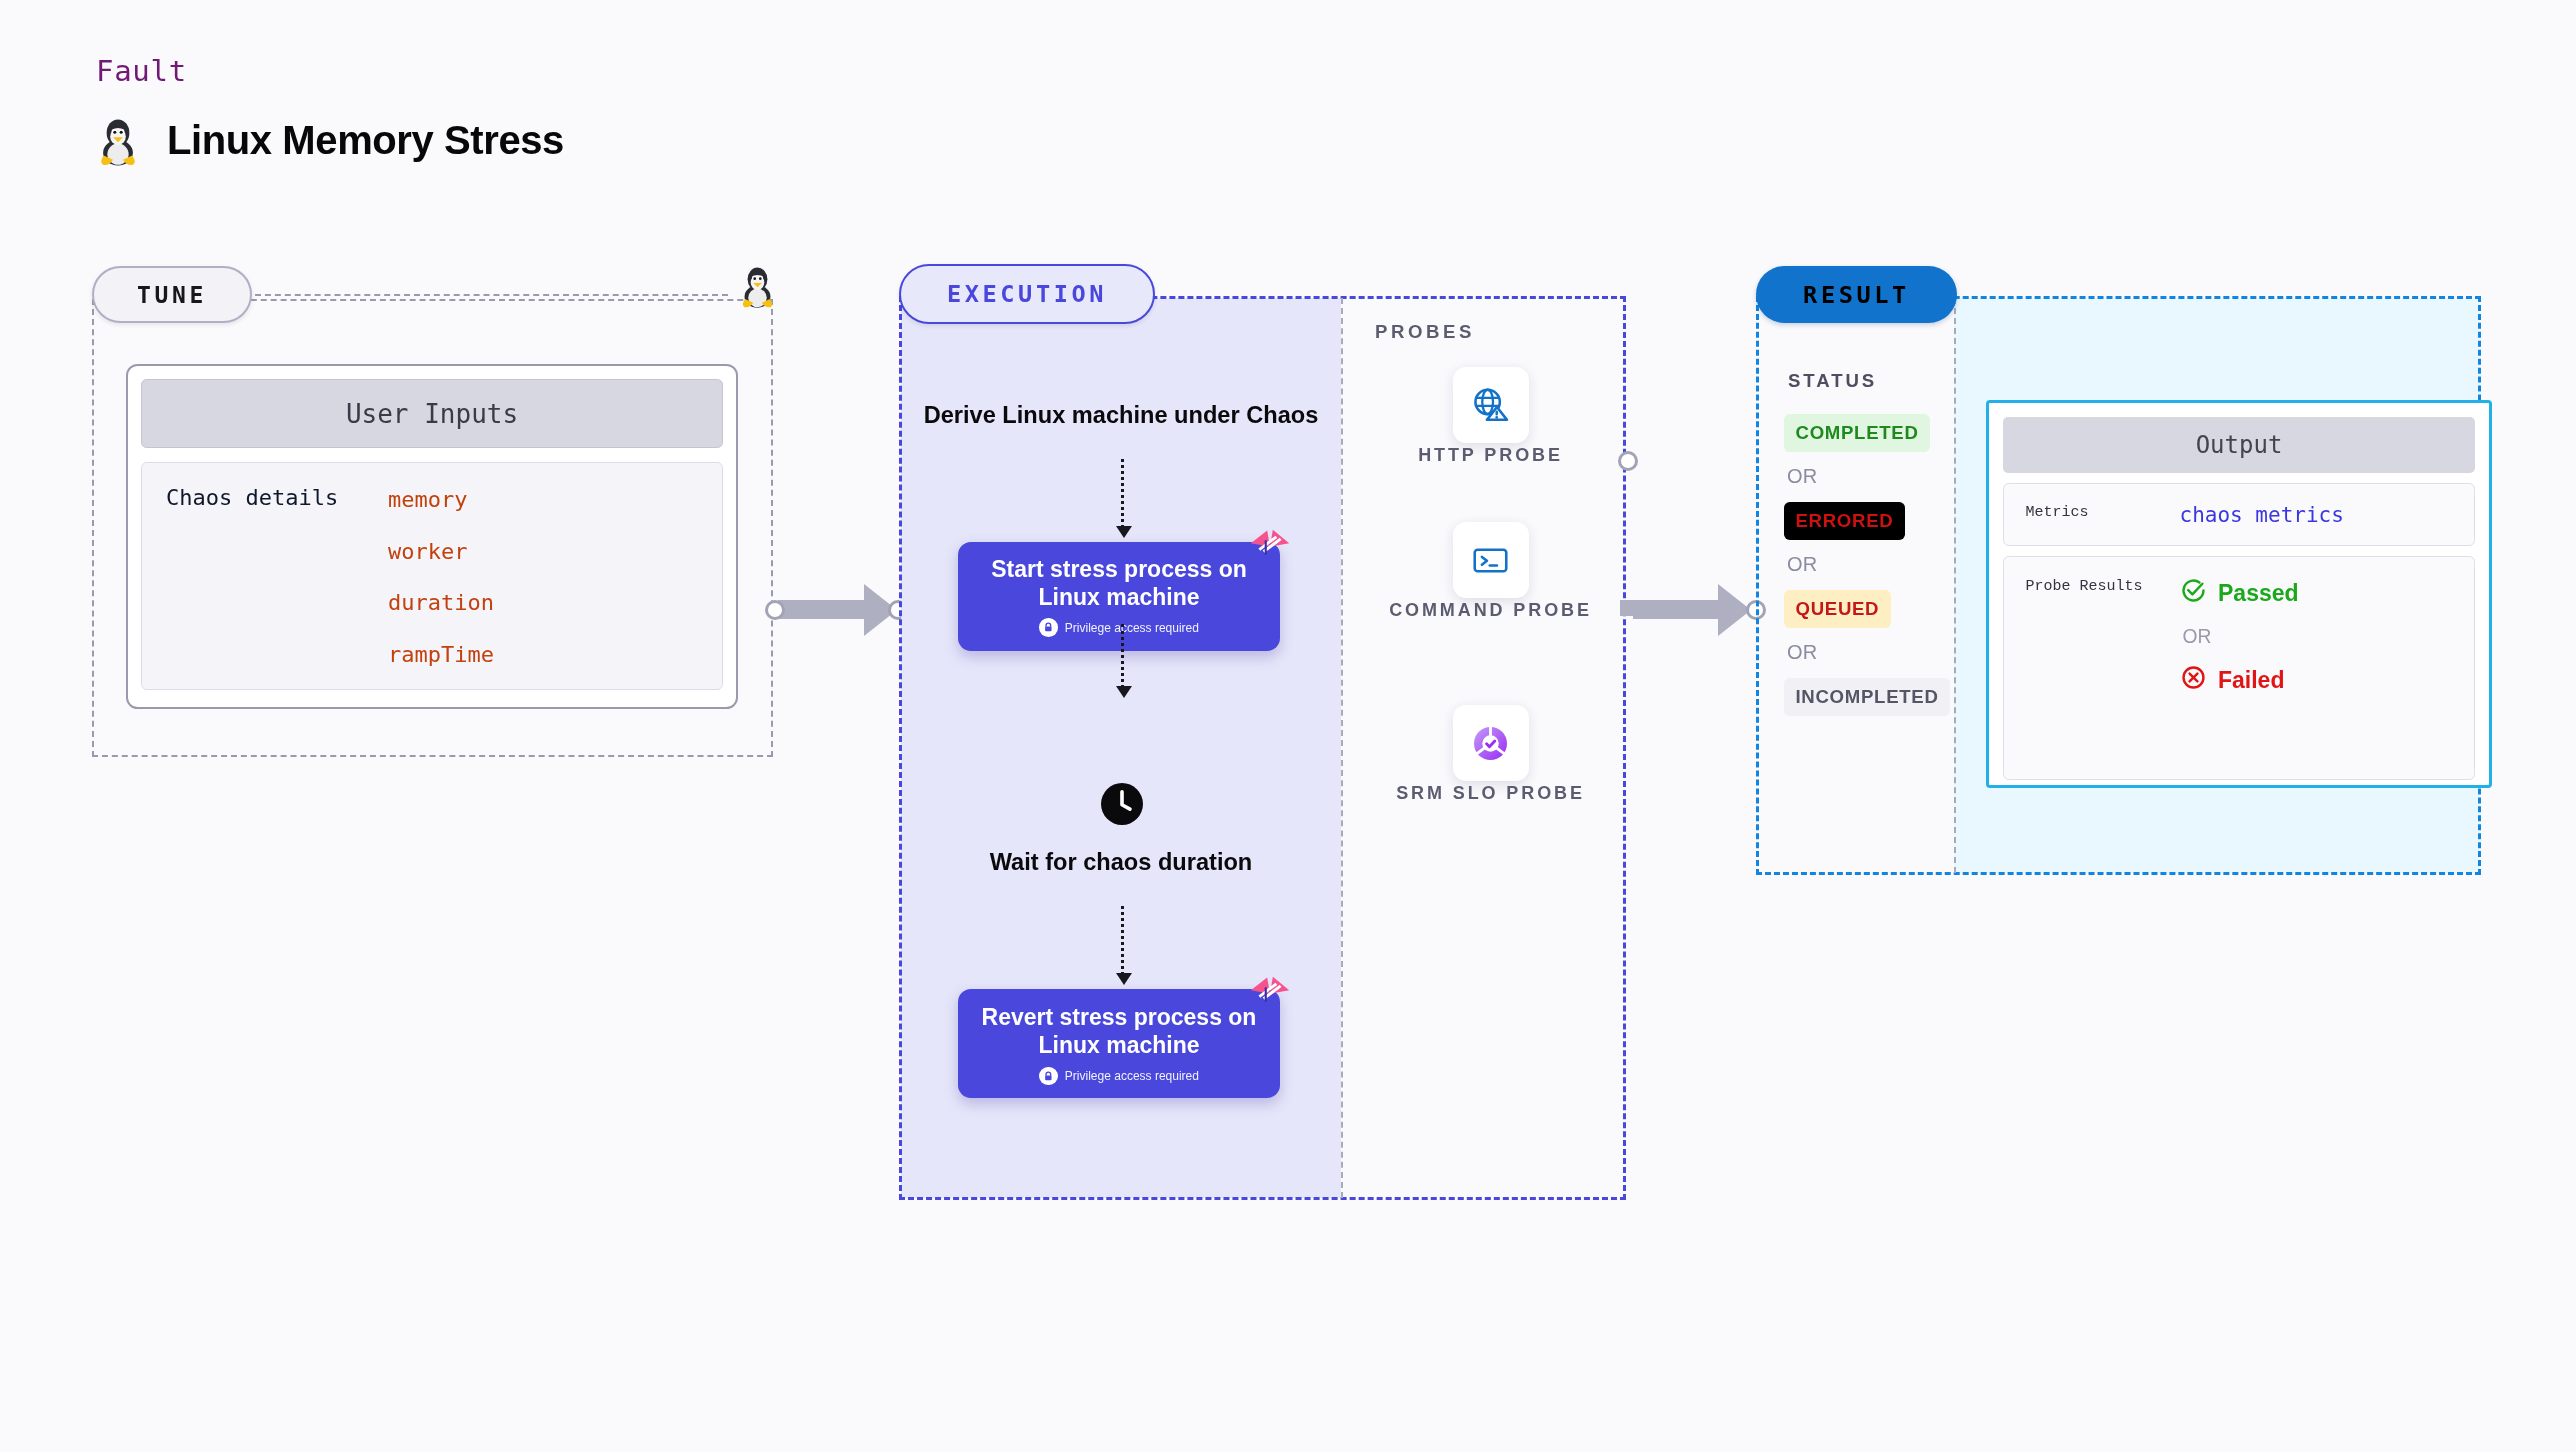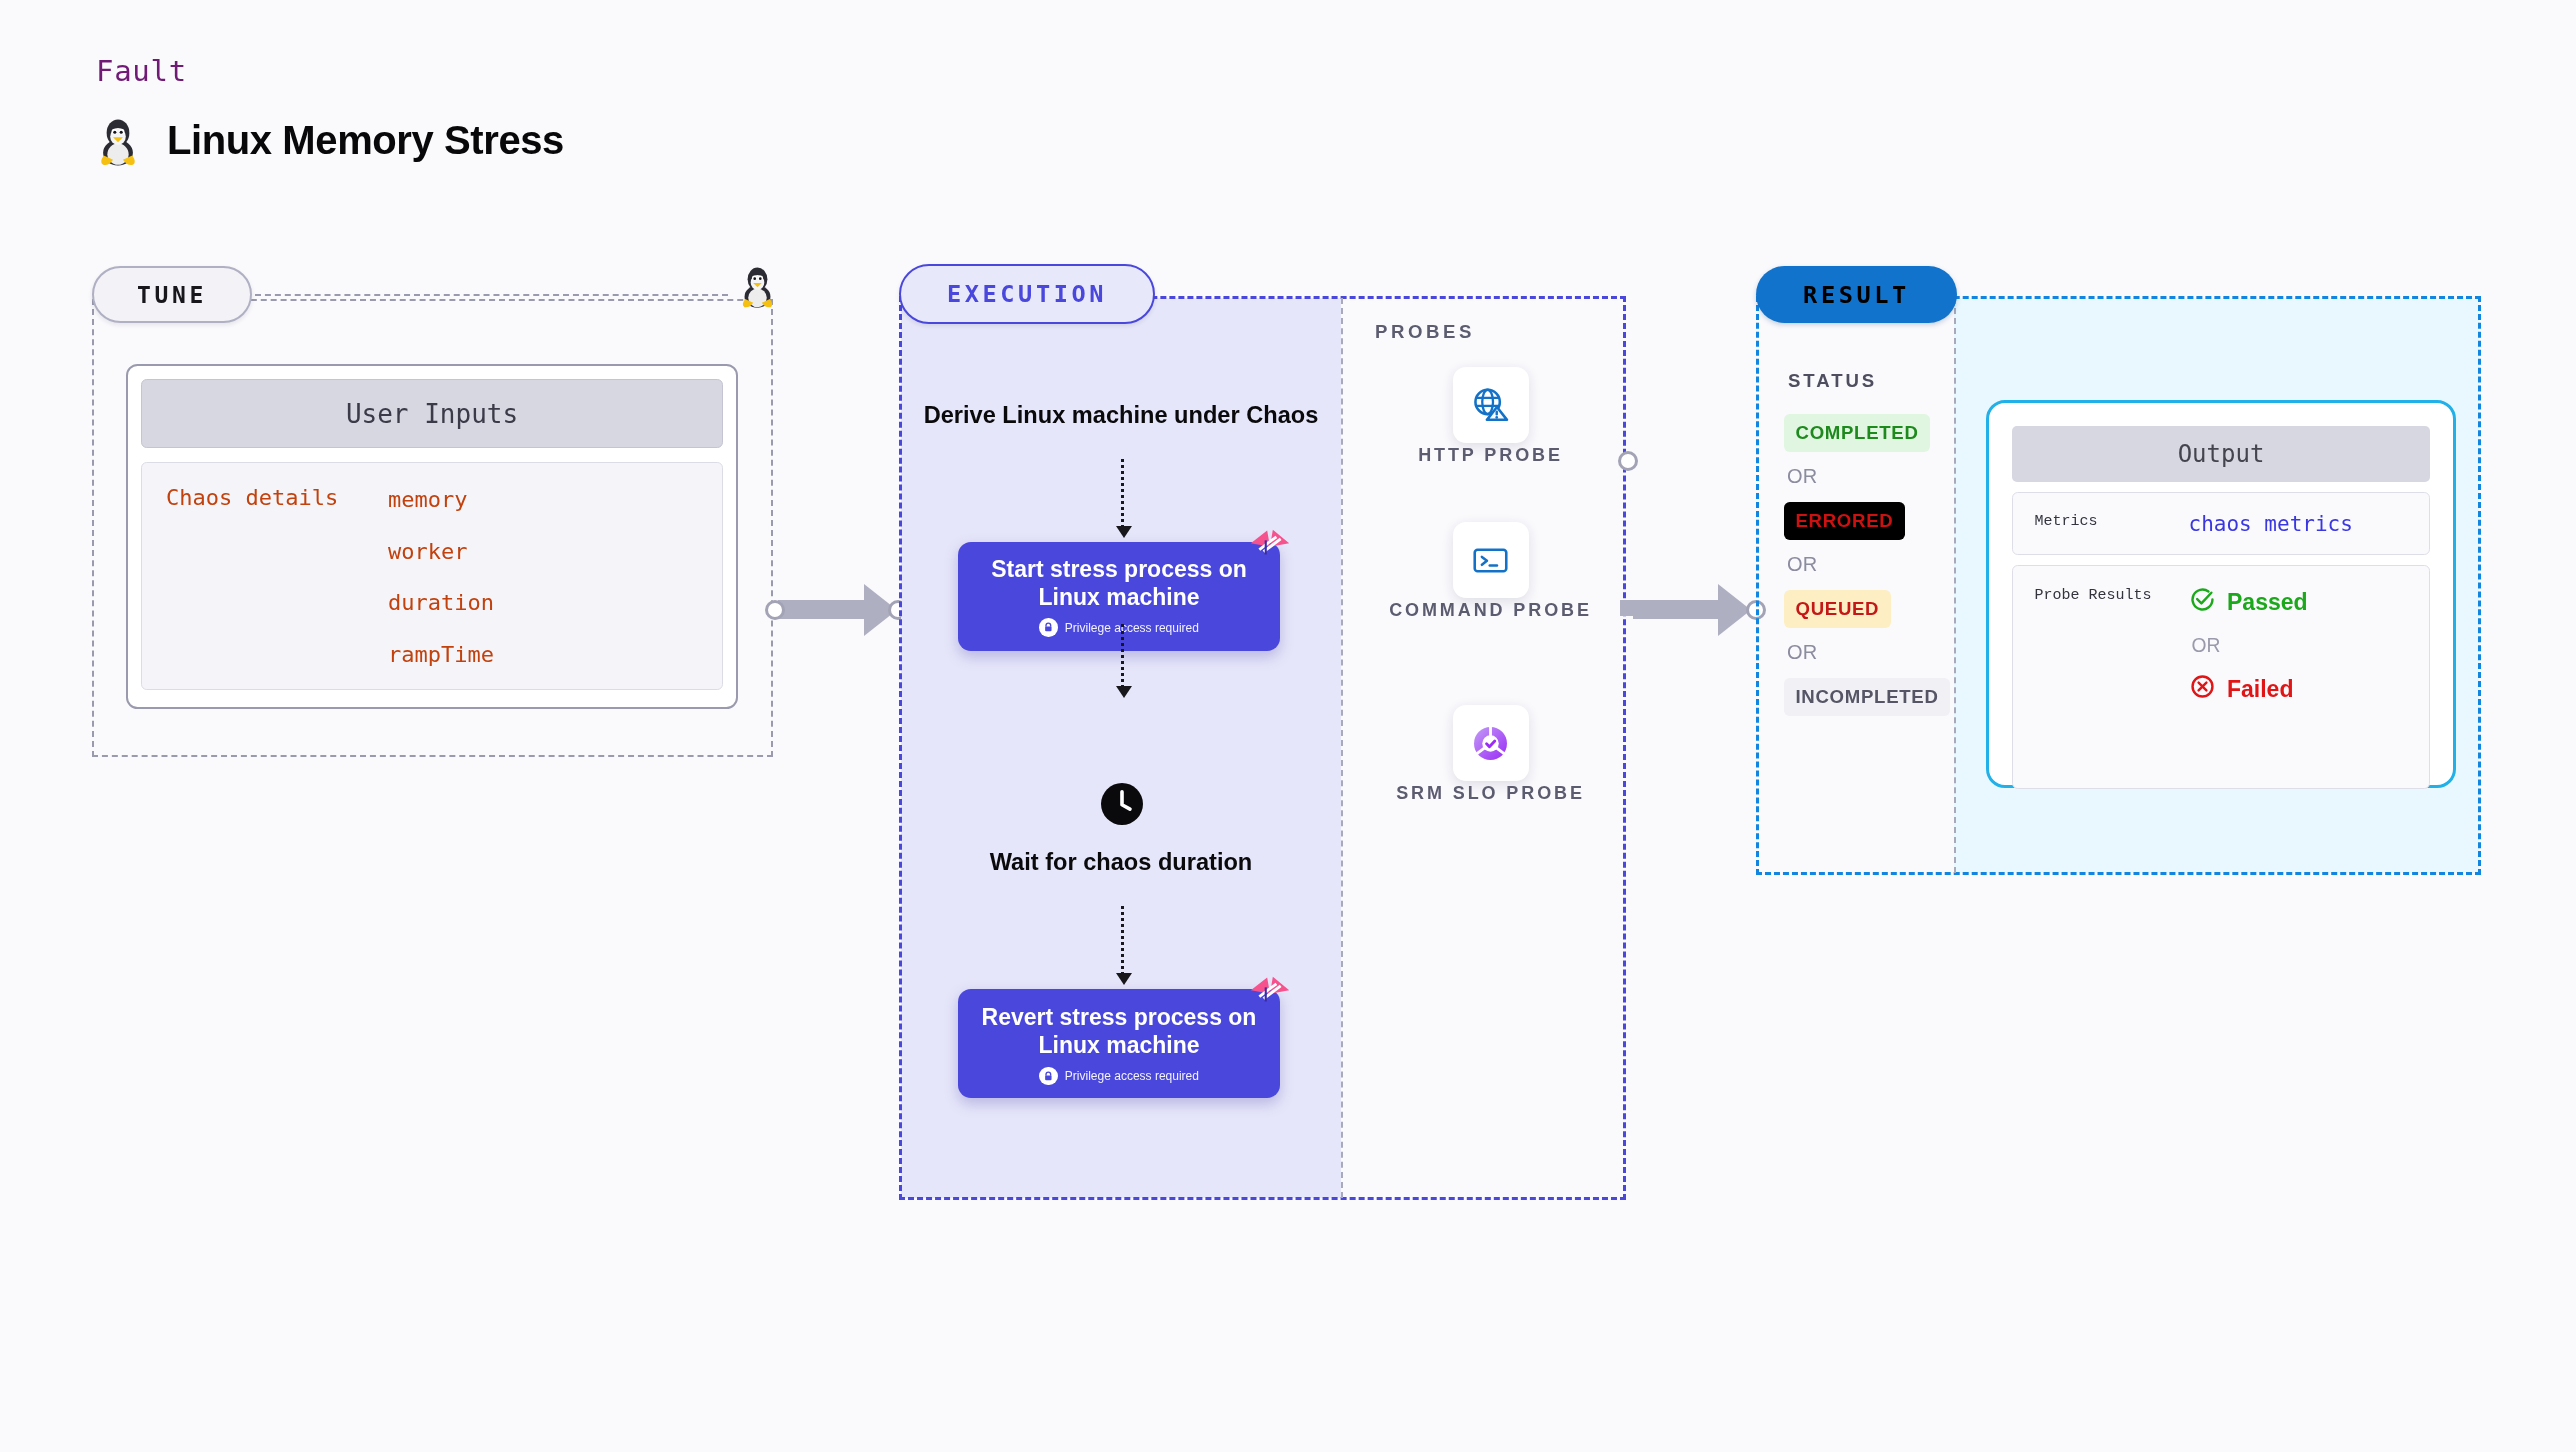--- a/index.html
+++ b/index.html
@@ -53,21 +53,21 @@
   
   #userinputs-card{left:126px;top:364px;width:612px;height:345px;background:#FFFFFF;
     border:2.1px solid #9A9AAE;border-radius:11.5px;box-sizing:border-box;padding:13px;}
   #userinputs-head{height:69px;background:#D7D7E2;border:1.4px solid #C4C4D2;
     border-radius:5.7px;display:flex;align-items:center;justify-content:center;
     font-family:"DejaVu Sans Mono",monospace;font-size:26px;color:#3A3A48;
     box-sizing:border-box;}
   #userinputs-body{margin-top:14.3px;height:228px;background:#F4F4F9;
     border:1.4px solid #DCDCE6;border-radius:5.7px;box-sizing:border-box;
     padding:24px 0 0 24px;display:flex;}
-  #chaos-label{font-family:"DejaVu Sans Mono",monospace;font-size:22px;color:#c2410c;
+  #chaos-label{font-family:"DejaVu Sans Mono",monospace;font-size:22px;color:#0f172a;
     width:222px;flex:none;line-height:1.0;}
   #chaos-params{display:flex;flex-direction:column;gap:26.5px;
     font-family:"DejaVu Sans Mono",monospace;font-size:22px;color:#c2410c;}
 
   
   #exec-flow{left:901px;top:337px;width:440px;height:860px;}
   .flow-text{position:absolute;text-align:center;font-size:23.6px;font-weight:bold;
     color:#0A0A0C;line-height:1.28;left:0;width:440px;}
   #derive-text{top:63px;}
   #wait-text{top:510px;}
@@ -113,22 +113,22 @@
     display:flex;flex-direction:column;align-items:flex-start;}
   .badge{display:inline-block;border-radius:5.7px;padding:7.9px 11.5px;
     font-size:18.6px;font-weight:bold;letter-spacing:0.7px;}
   .or{font-size:20px;color:#8C8CA0;margin:13.6px 0 13.6px 2.9px;letter-spacing:0.4px;}
   .b-completed{background:#E0F6E0;color:#1E8A1E;}
   .b-errored{background:#000000;color:#CC1111;}
   .b-queued{background:#FDEFC3;color:#C41818;}
   .b-incompleted{background:#F0F0F5;color:#555566;}
 
   
-  #output-card{left:1986px;top:400px;width:470px;height:388px;background:#FFFFFF;
-    border:3.6px solid #22B0E8;border-radius:19px;box-sizing:border-box;padding:23px;}
+  #output-card{left:1986px;top:400px;width:506px;height:388px;background:#FFFFFF;
+    border:3.6px solid #22B0E8;border-radius:4px;box-sizing:border-box;padding:14px;}
   #output-head{height:56px;background:#D7D7E2;border-radius:5px;
     display:flex;align-items:center;justify-content:center;
     font-family:"DejaVu Sans Mono",monospace;font-size:24px;color:#44444F;}
   .out-row{margin-top:10px;background:#FAFAFD;border:1.4px solid #DEDEE8;
     border-radius:5.7px;box-sizing:border-box;padding:18.6px 0 18.6px 21.5px;display:flex;}
   .out-key{font-family:Liberation Mono, monospace;font-size:15px;color:#34343F;
     width:154px;flex:none;line-height:1.3;}
   .out-val{font-family:"DejaVu Sans Mono",monospace;font-size:21px;color:#3B37E0;}
   #row-probe{height:224px;padding-top:20px;}
   .probe-state{display:flex;align-items:center;gap:11.5px;font-size:23px;font-weight:bold;}

